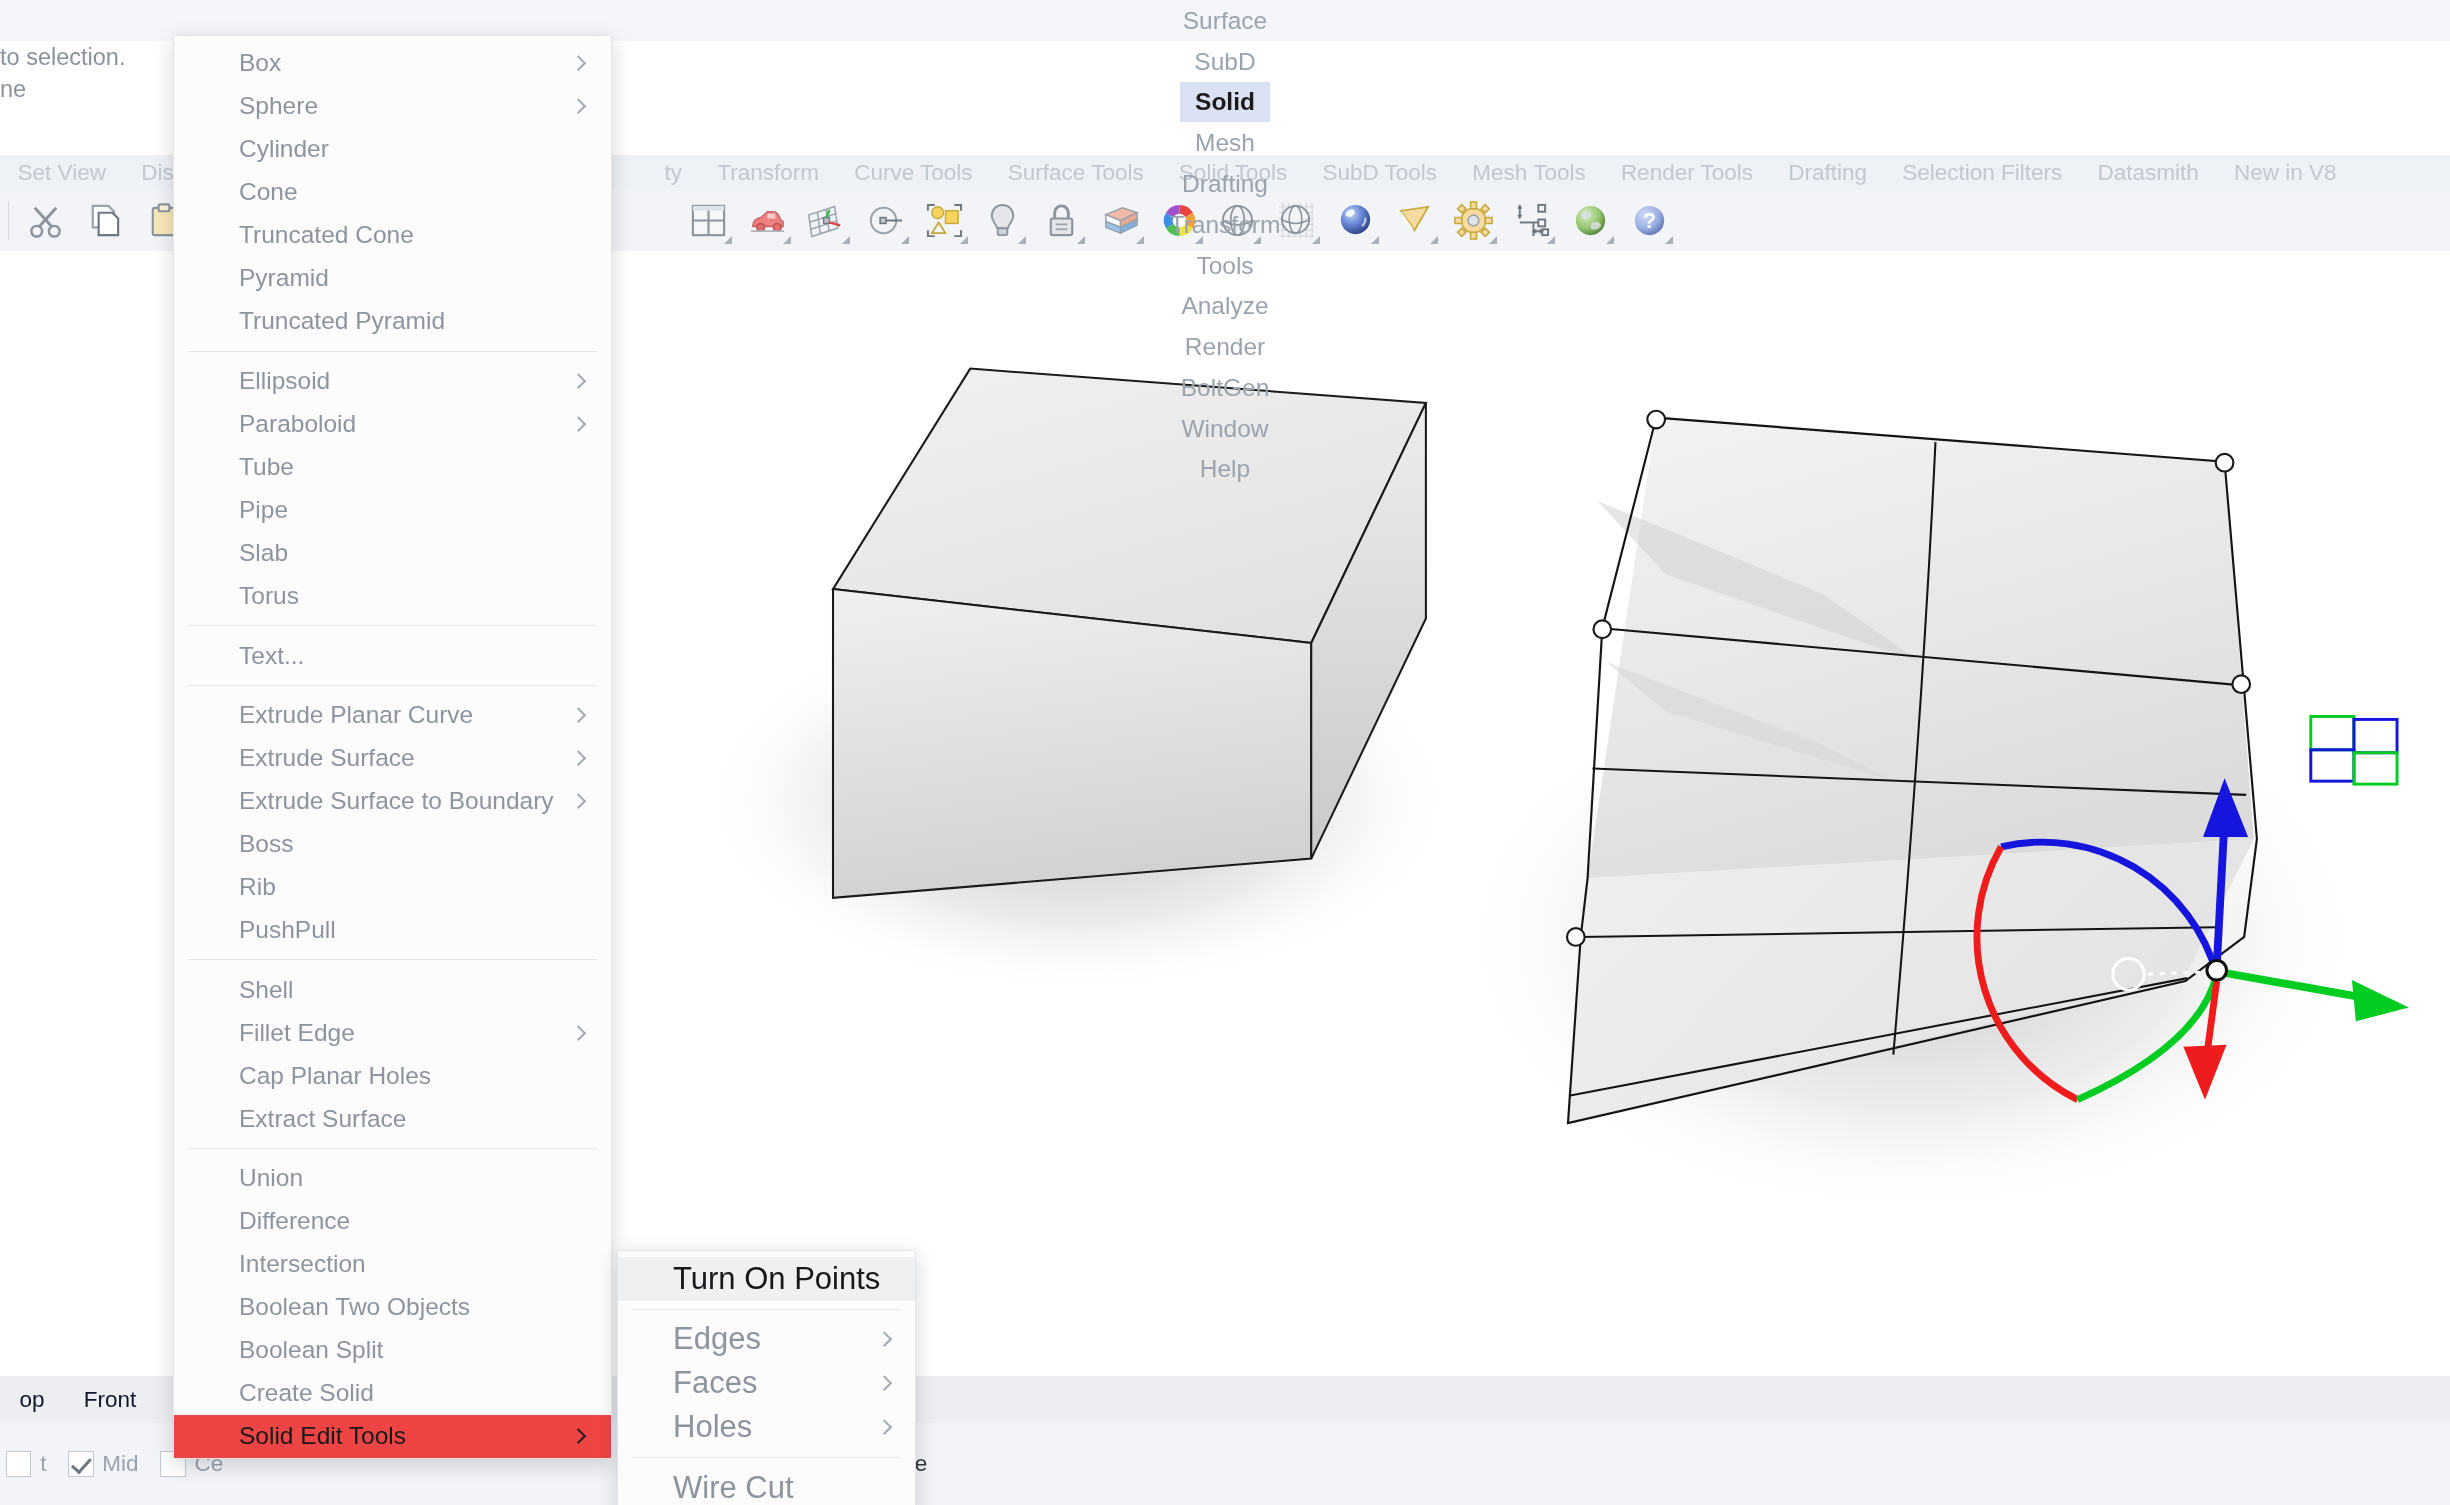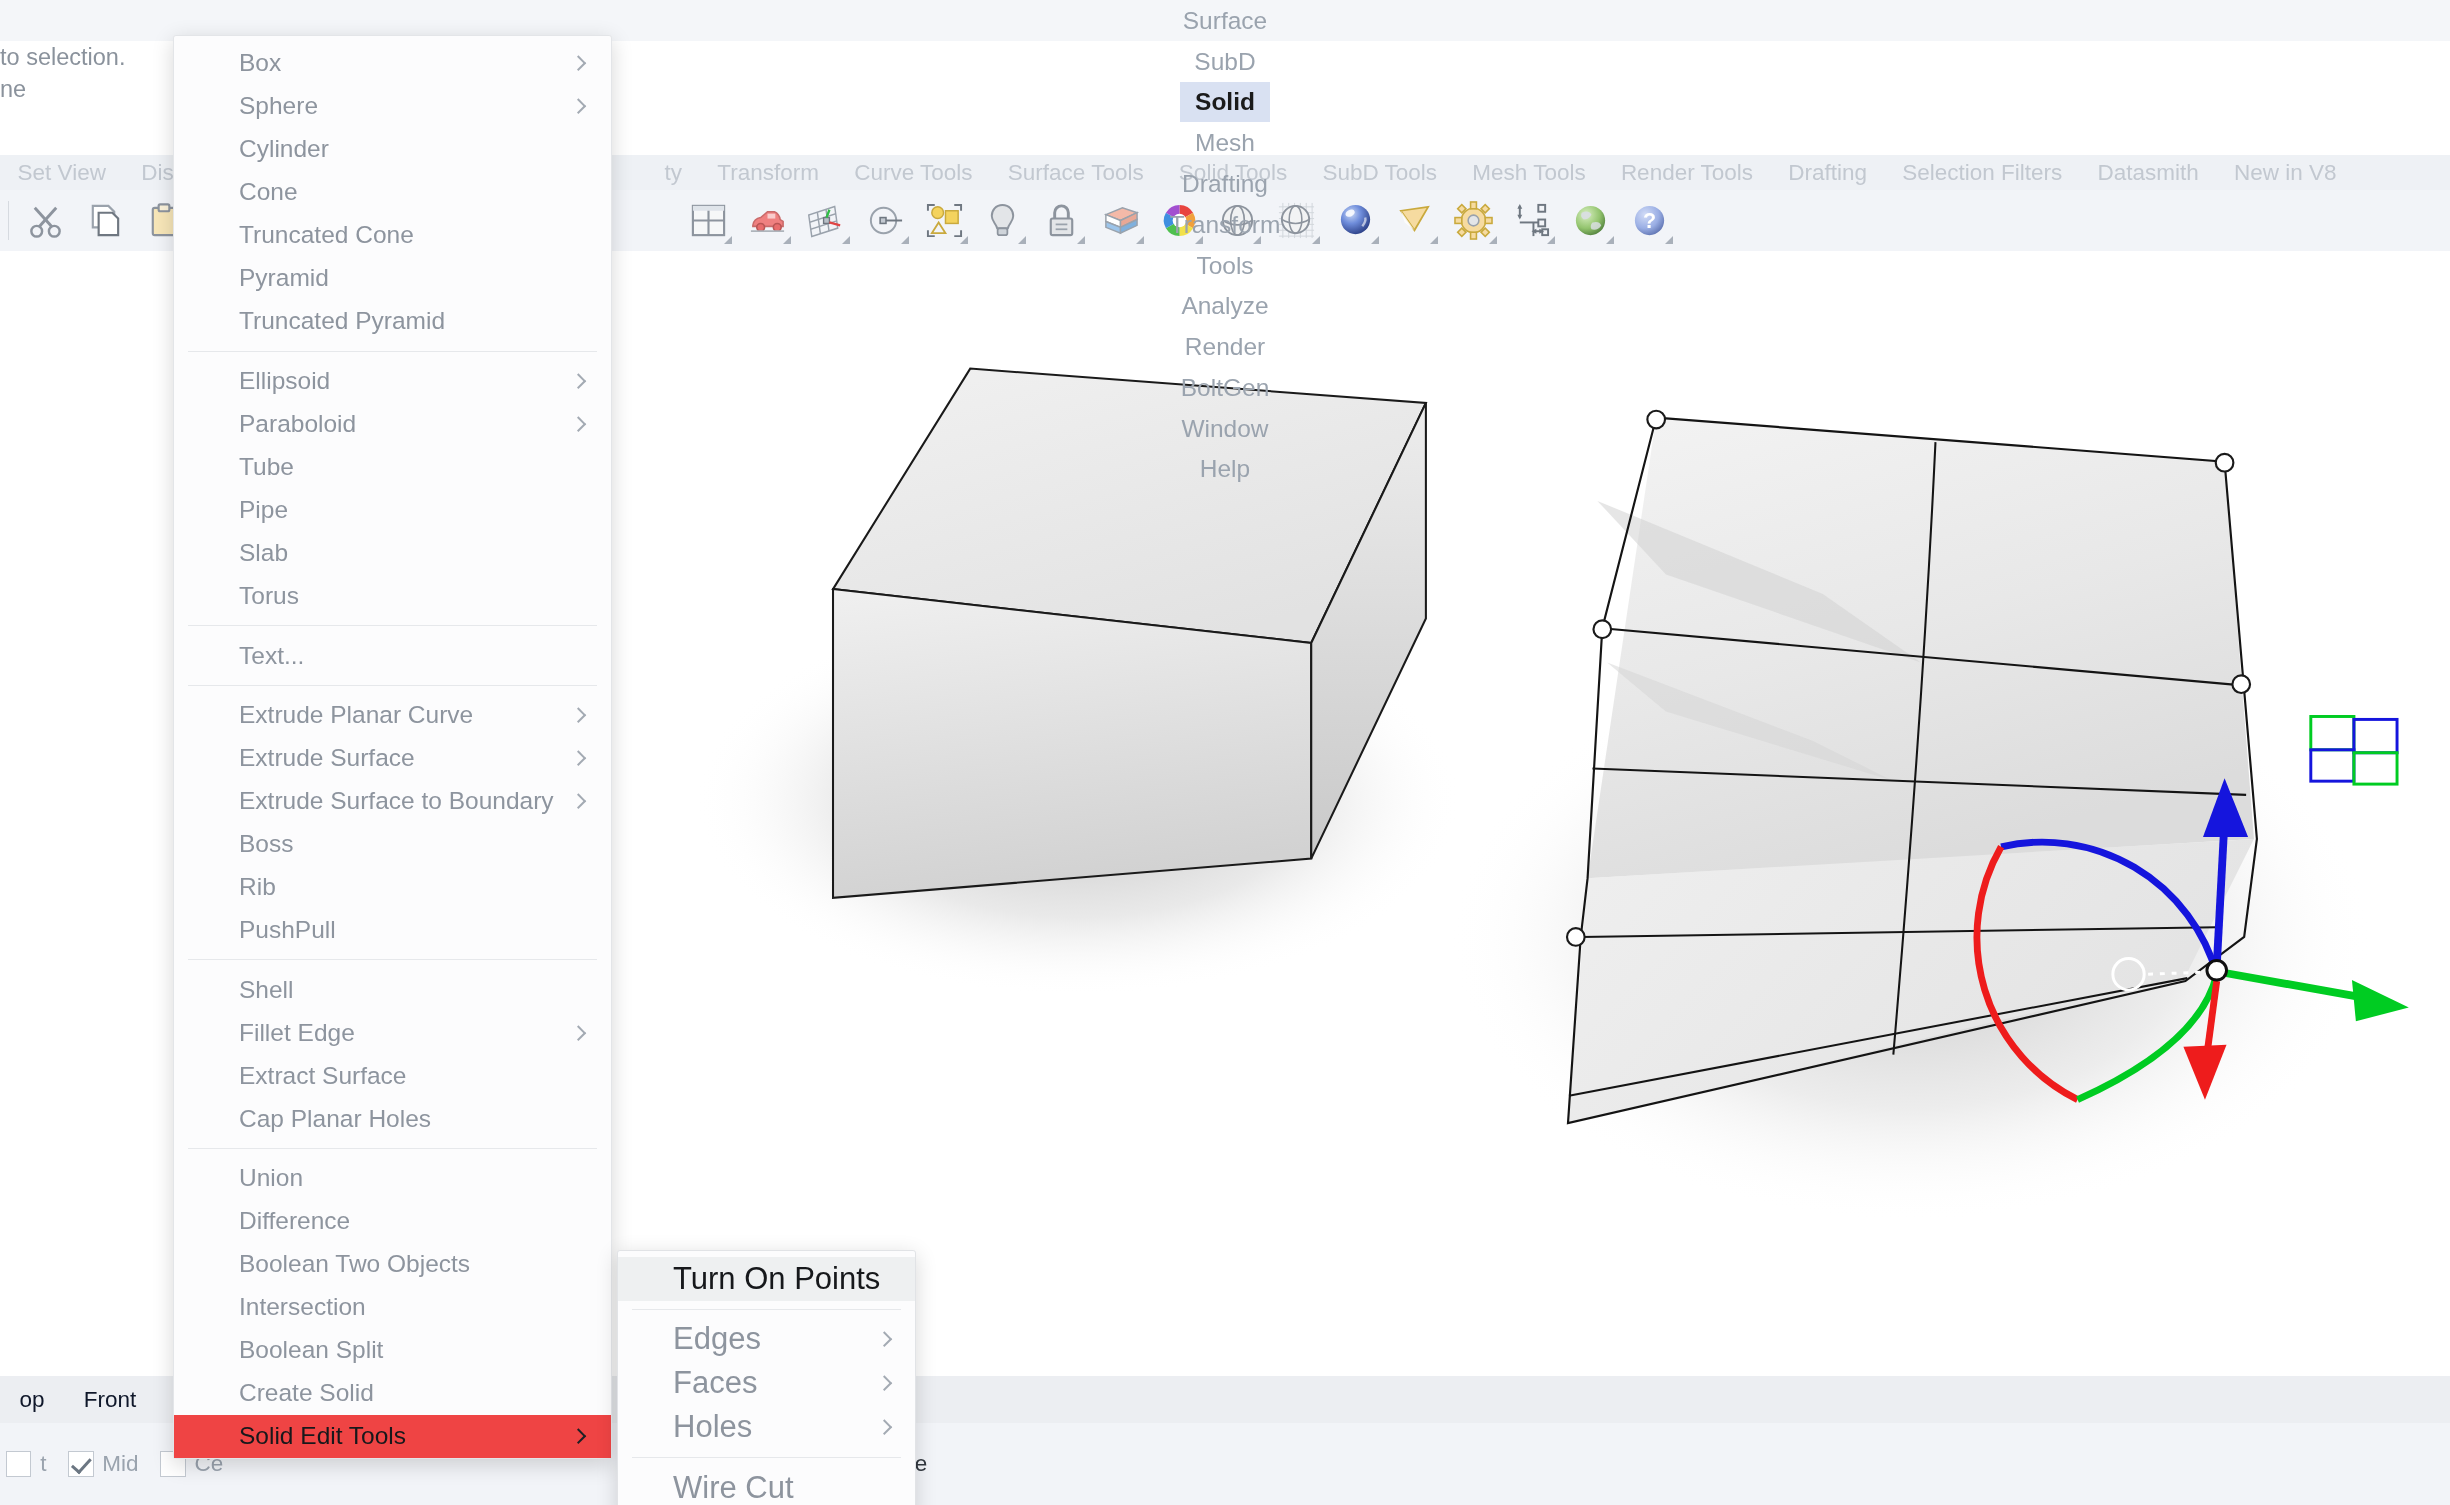--- a/index.html
+++ b/index.html
@@ -763,39 +763,39 @@
     <div class="msep"></div>
 
     <div class="mi">
       <span>Shell</span>
     </div>
     <div class="mi">
       <span>Fillet Edge</span>
       <span class="arrow"></span>
     </div>
     <div class="mi">
+      <span>Cap Planar Holes</span>
+    </div>
+    <div class="mi">
       <span>Extract Surface</span>
     </div>
-    <div class="mi">
-      <span>Cap Planar Holes</span>
-    </div>
 
     <div class="msep"></div>
 
     <div class="mi">
       <span>Union</span>
     </div>
     <div class="mi">
       <span>Difference</span>
     </div>
     <div class="mi">
+      <span>Intersection</span>
+    </div>
+    <div class="mi">
       <span>Boolean Two Objects</span>
-    </div>
-    <div class="mi">
-      <span>Intersection</span>
     </div>
     <div class="mi">
       <span>Boolean Split</span>
     </div>
     <div class="mi">
       <span>Create Solid</span>
     </div>
     <div class="mi hl">
       <span>Solid Edit Tools</span>
       <span class="arrow"></span>

